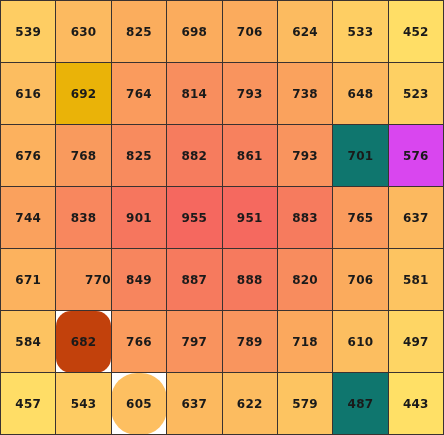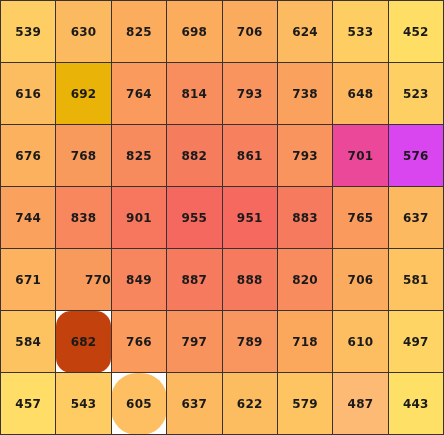--- a/index.html
+++ b/index.html
@@ -65,21 +65,21 @@
           <td class="heatmap-cell" style="background-color: rgb(252, 183, 95);">648</td>
           <td class="heatmap-cell" style="background-color: rgb(254, 208, 99);">523</td>
         </tr>
         <tr>
           <td class="heatmap-cell" style="background-color: rgb(252, 177, 94);">676</td>
           <td class="heatmap-cell" style="background-color: rgb(249, 154, 93);">768</td>
           <td class="heatmap-cell" style="background-color: rgb(248, 139, 94);">825</td>
           <td class="heatmap-cell" style="background-color: rgb(246, 124, 94);">882</td>
           <td class="heatmap-cell" style="background-color: rgb(247, 129, 94);">861</td>
           <td class="heatmap-cell" style="background-color: rgb(249, 148, 94);">793</td>
-          <td class="heatmap-cell" style="background-color: #ec4899;">701</td>
+          <td class="heatmap-cell" style="background-color: #0f766e;">701</td>
           <td class="heatmap-cell" style="background-color: #d946ef;">576</td>
         </tr>
         <tr>
           <td class="heatmap-cell" style="background-color: rgb(250, 161, 93);">744</td>
           <td class="heatmap-cell" style="background-color: rgb(248, 135, 94);">838</td>
           <td class="heatmap-cell" style="background-color: rgb(246, 118, 94);">901</td>
           <td class="heatmap-cell" style="background-color: rgb(245, 104, 95);">955</td>
           <td class="heatmap-cell" style="background-color: rgb(245, 105, 95);">951</td>
           <td class="heatmap-cell" style="background-color: rgb(246, 123, 94);">883</td>
           <td class="heatmap-cell" style="background-color: rgb(250, 155, 93);">765</td>
@@ -105,18 +105,18 @@
           <td class="heatmap-cell" style="background-color: rgb(252, 190, 96);">610</td>
           <td class="heatmap-cell" style="background-color: rgb(254, 213, 100);">497</td>
         </tr>
         <tr>
           <td class="heatmap-cell" style="background-color: rgb(255, 221, 102);">457</td>
           <td class="heatmap-cell" style="background-color: rgb(254, 204, 99);">543</td>
           <td class="heatmap-cell" style="background-color: rgb(253, 191, 97); border-radius: 26px;">605</td>
           <td class="heatmap-cell" style="background-color: rgb(252, 185, 95);">637</td>
           <td class="heatmap-cell" style="background-color: rgb(252, 188, 96);">622</td>
           <td class="heatmap-cell" style="background-color: rgb(253, 196, 97);">579</td>
-          <td class="heatmap-cell" style="background-color: #fdba74; text-align: center;">487</td>
+          <td class="heatmap-cell" style="background-color: #0f766e; text-align: center;">487</td>
           <td class="heatmap-cell" style="background-color: rgb(255, 224, 102);">443</td>
         </tr>
       </tbody>
   </table>
 </div>
 
 </body></html>

